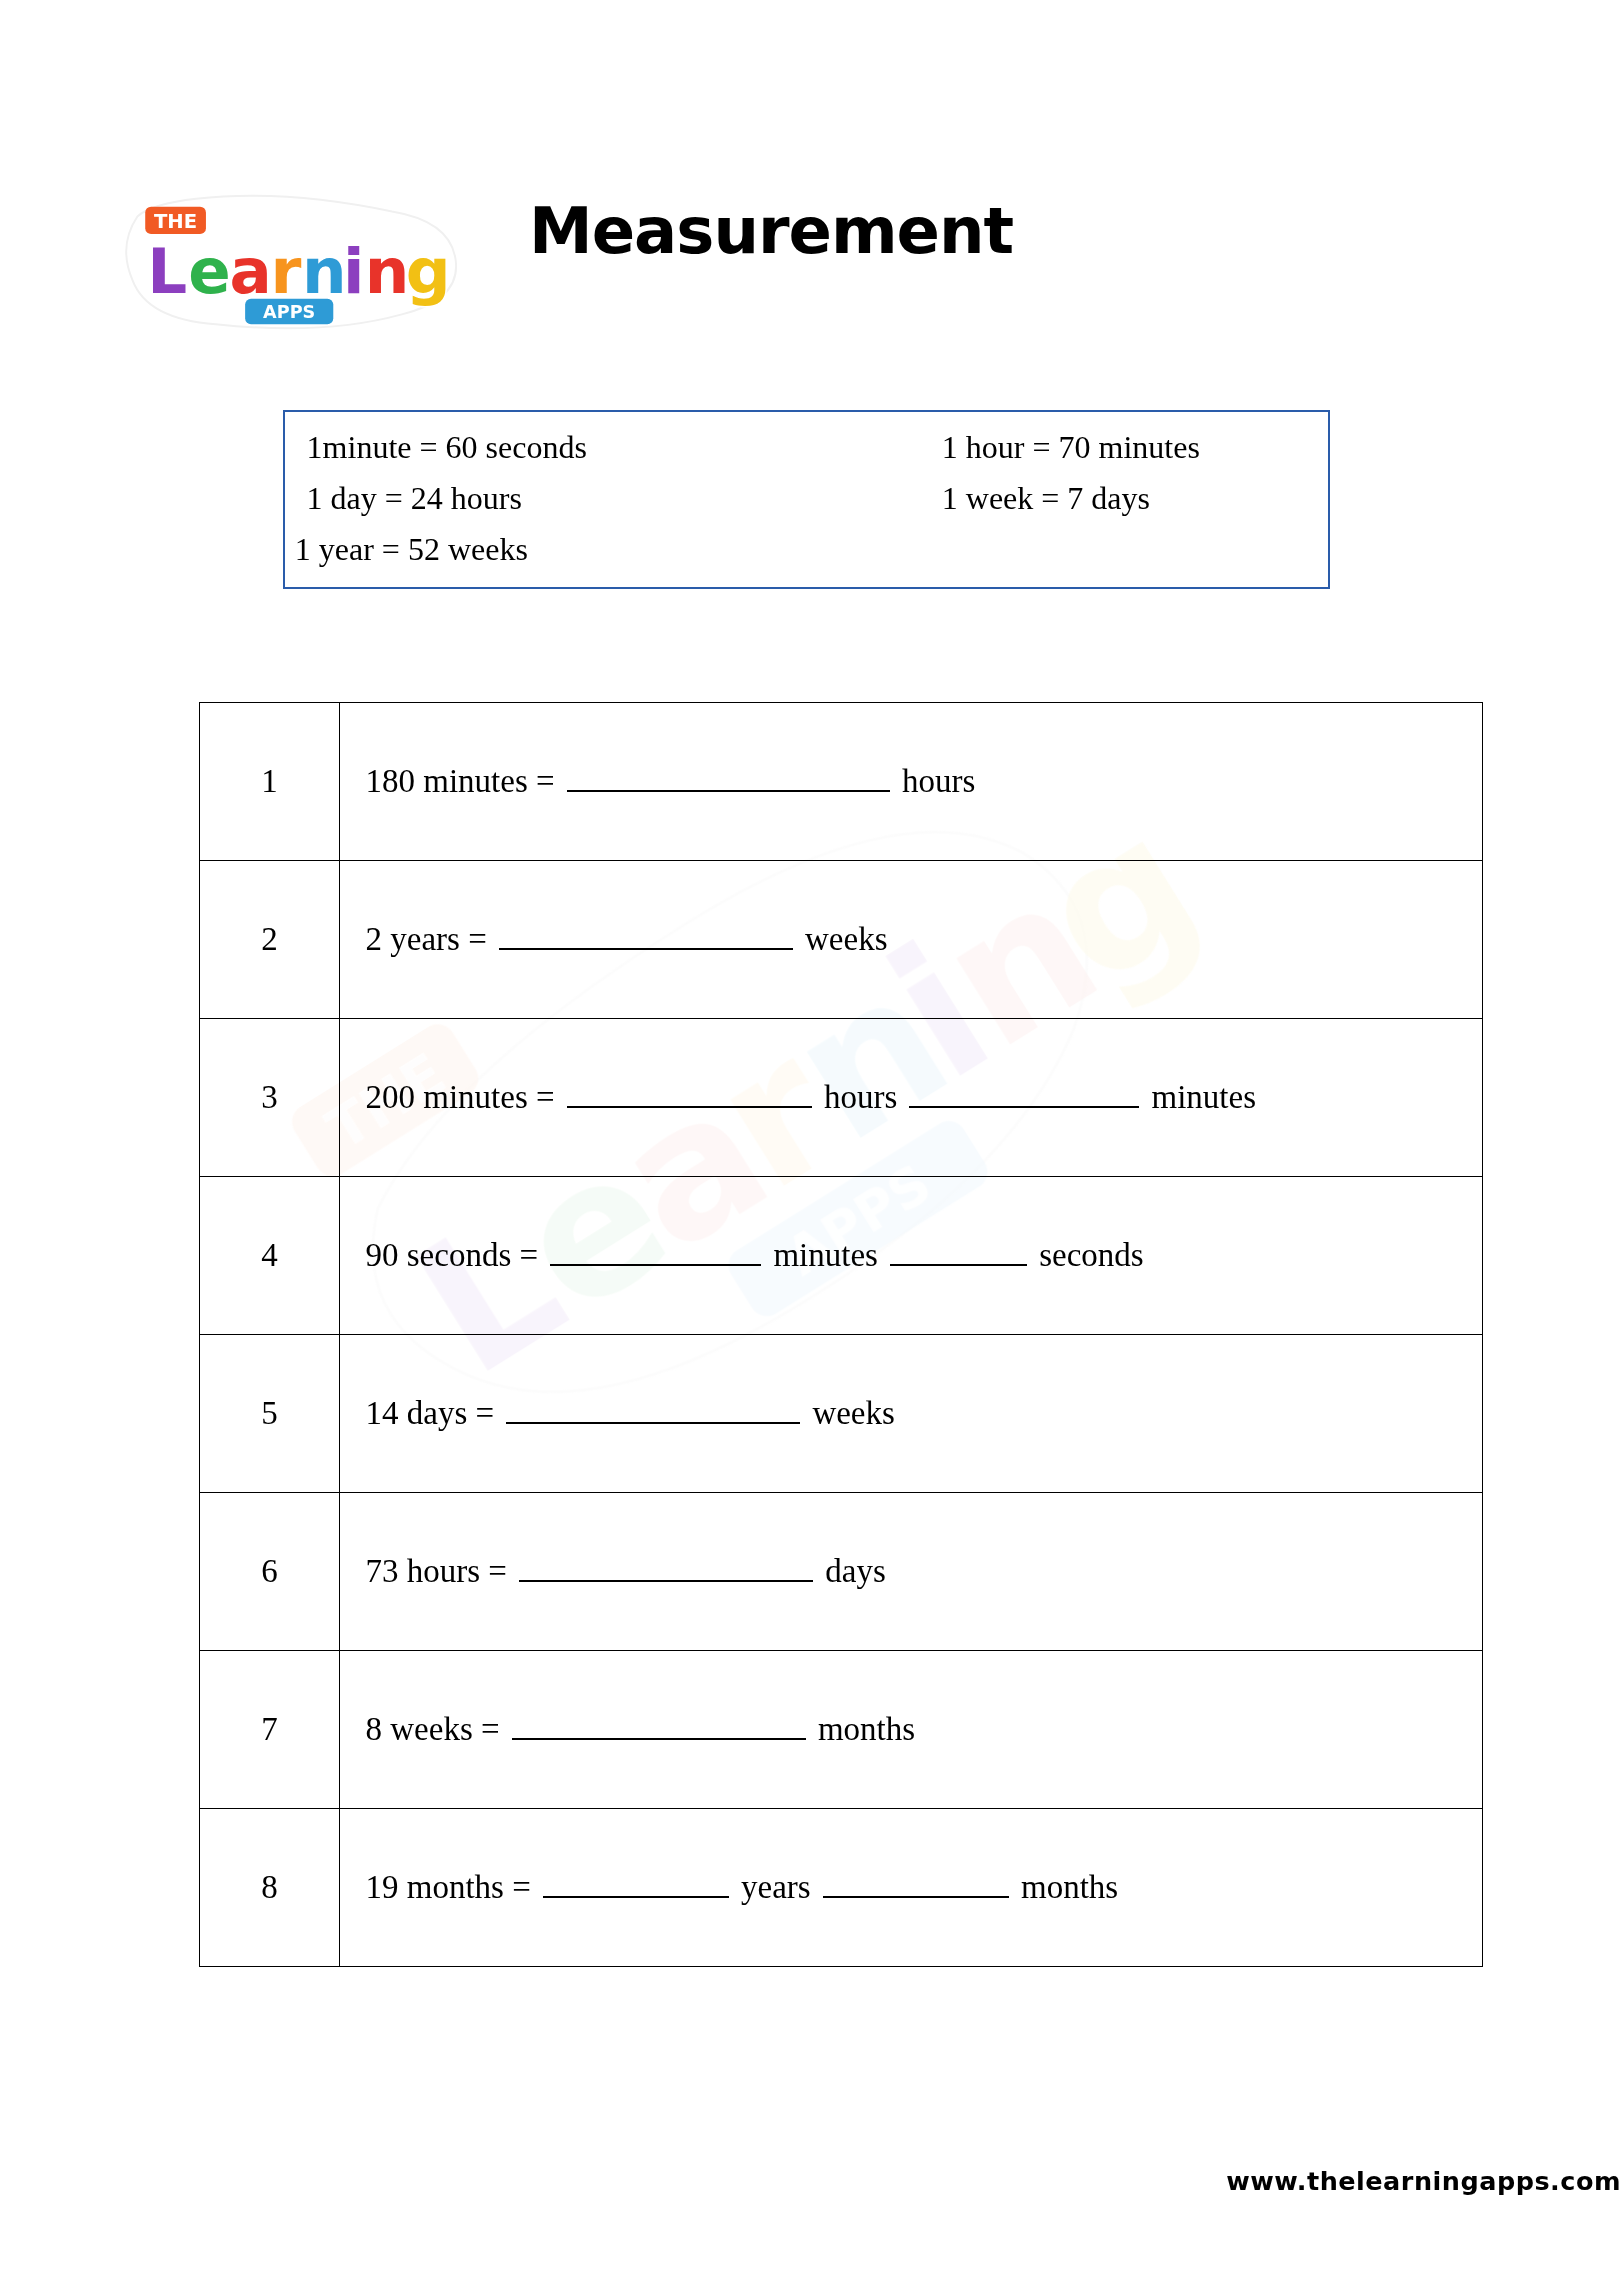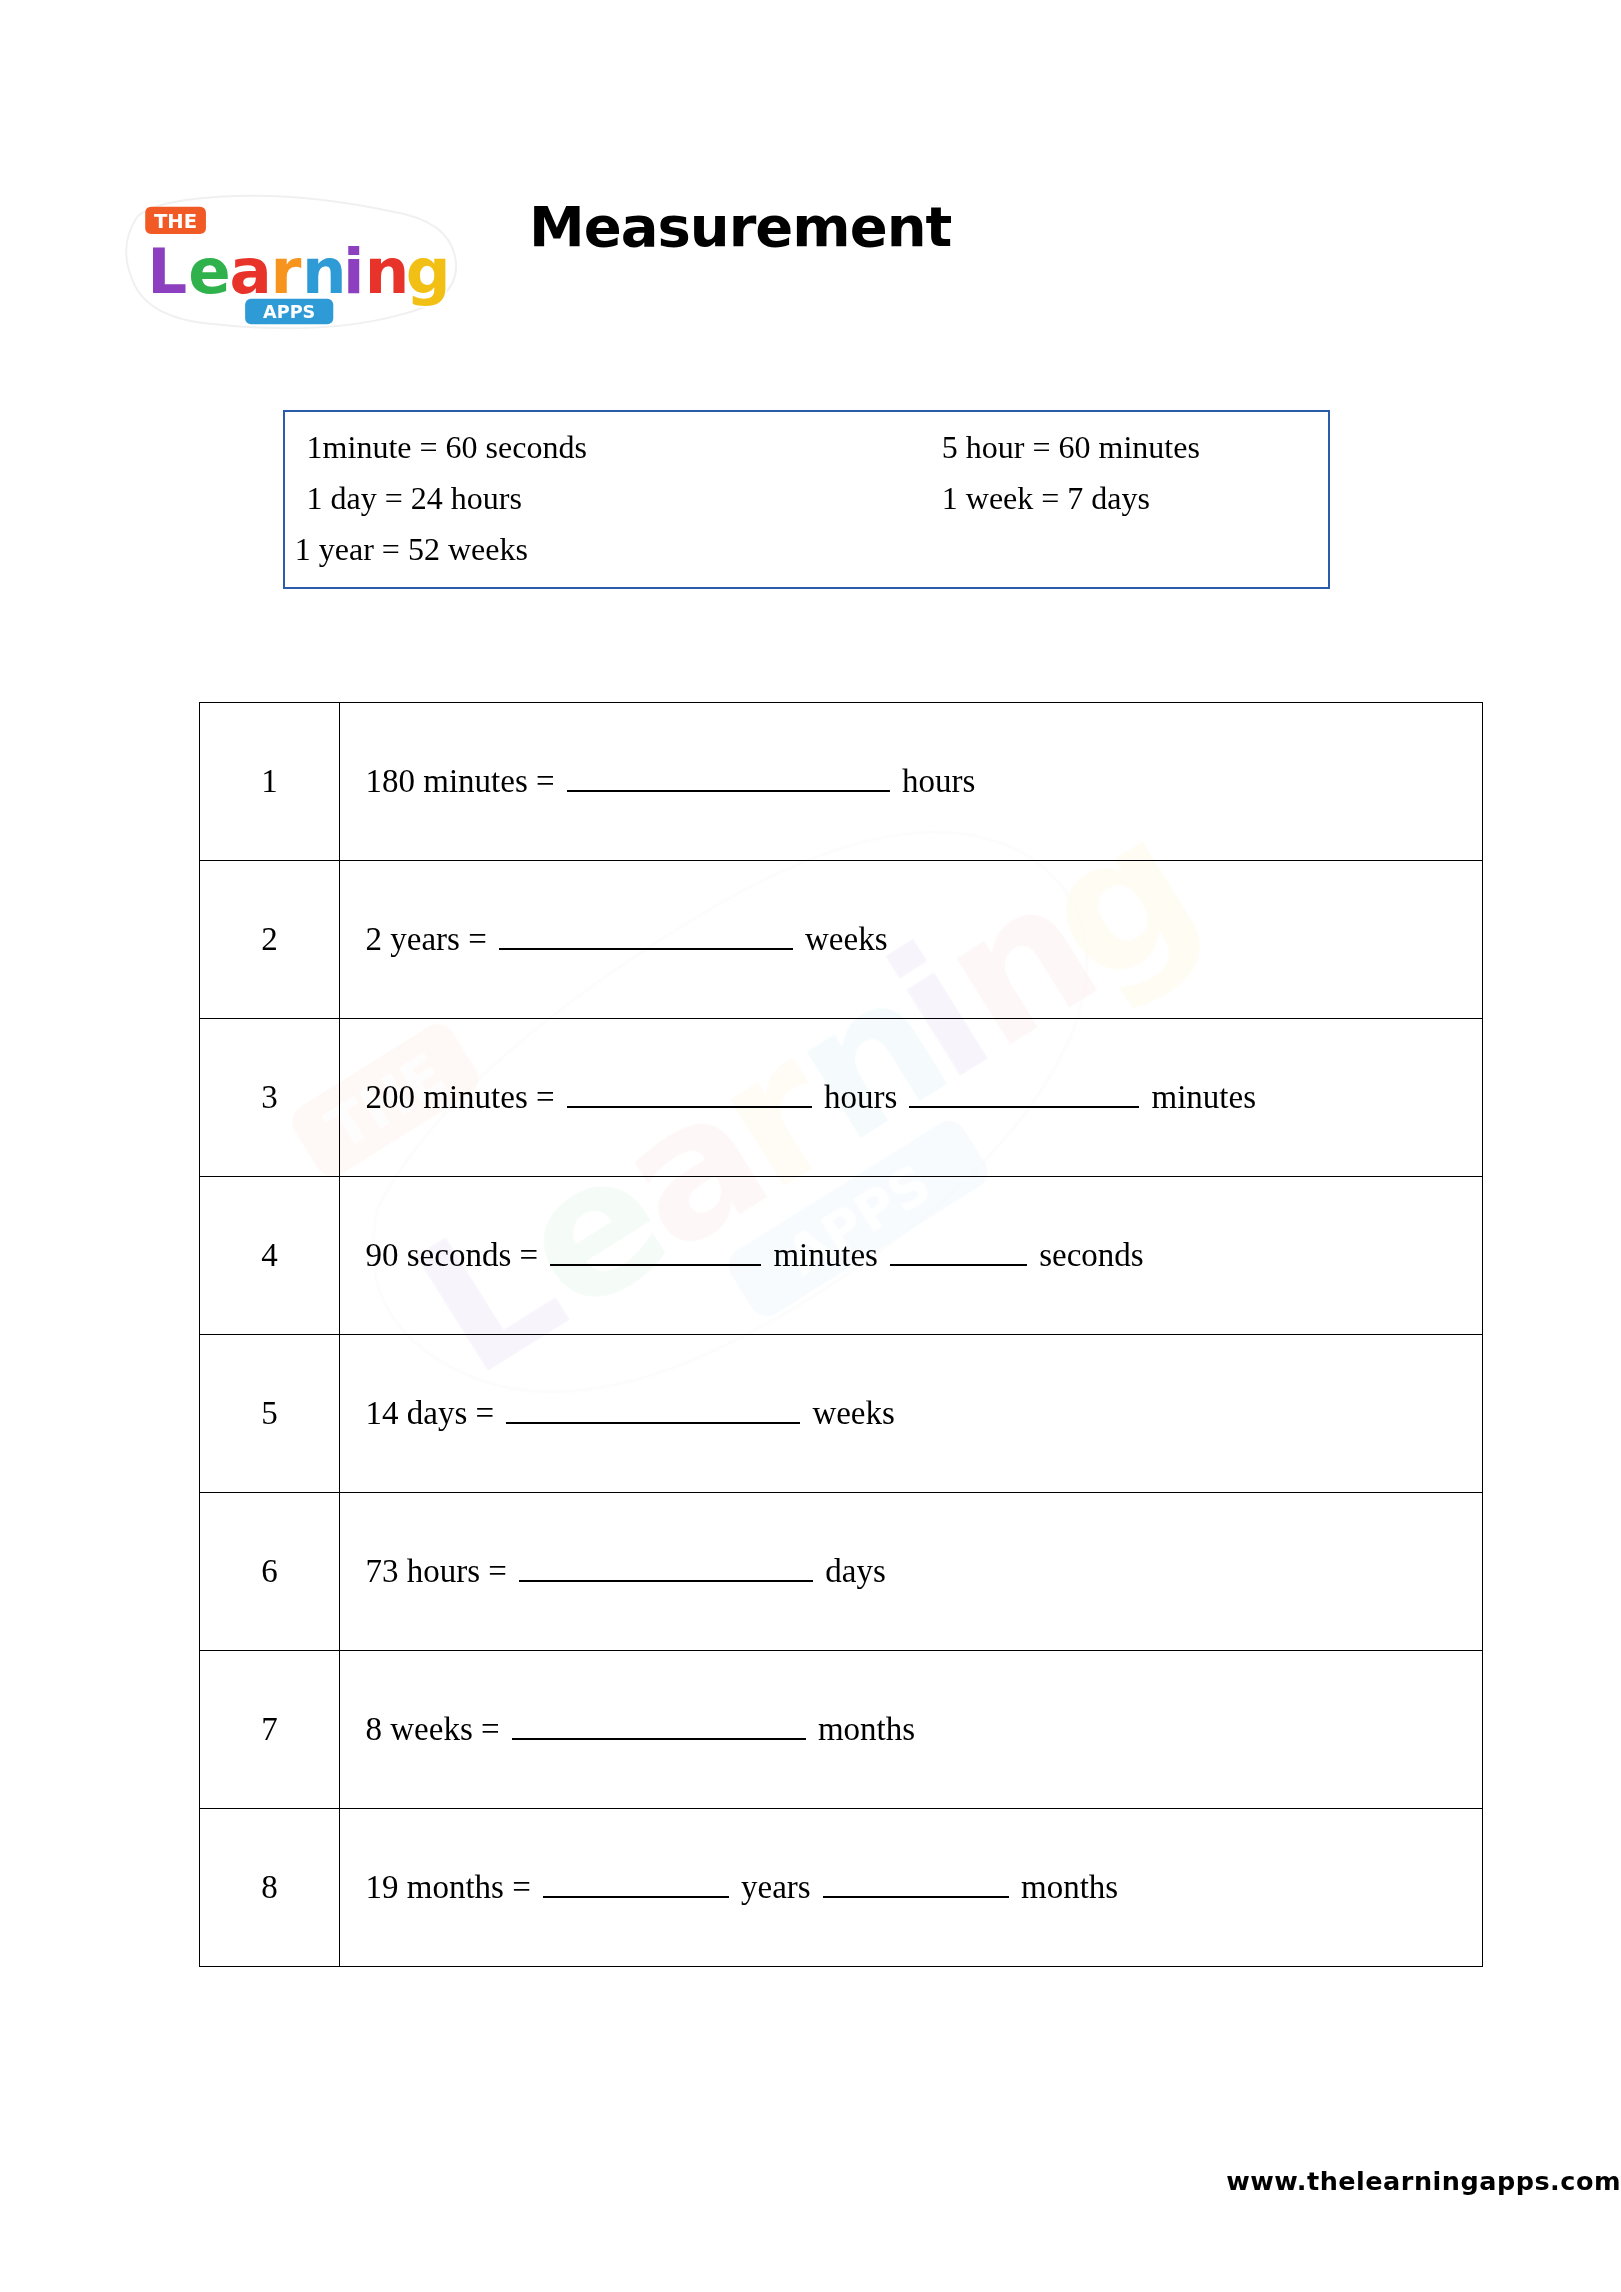--- a/index.html
+++ b/index.html
@@ -31,21 +31,21 @@
     height: 167px;
   }
   .logo svg { display: block; }
 
   .page-title {
     position: absolute;
     left: 529px;
     top: 27.4px;
     font-family: "DejaVu Sans", sans-serif;
     font-weight: bold;
-    font-size: 56px;
+    font-size: 64px;
     letter-spacing: -1px;
     color: #000000;
   }
 
   
   .facts-box {
     position: absolute;
     left: 283px;
     top: 410px;
     width: 1047px;
@@ -173,21 +173,21 @@
       </g>
     </svg>
   </div>
 
   <div class="page-title">Measurement</div>
 </div>
 
 <div class="facts-box">
   <div class="facts-row">
     <div class="facts-col-left">1minute = 60 seconds</div>
-    <div class="facts-col-right">5 hour = 60 minutes</div>
+    <div class="facts-col-right">1 hour = 70 minutes</div>
   </div>
   <div class="facts-row">
     <div class="facts-col-left">1 day = 24 hours</div>
     <div class="facts-col-right">1 week = 7 days</div>
   </div>
   <div class="facts-row">
     <div class="facts-col-right">1 year = 52 weeks</div>
   </div>
 </div>
 

